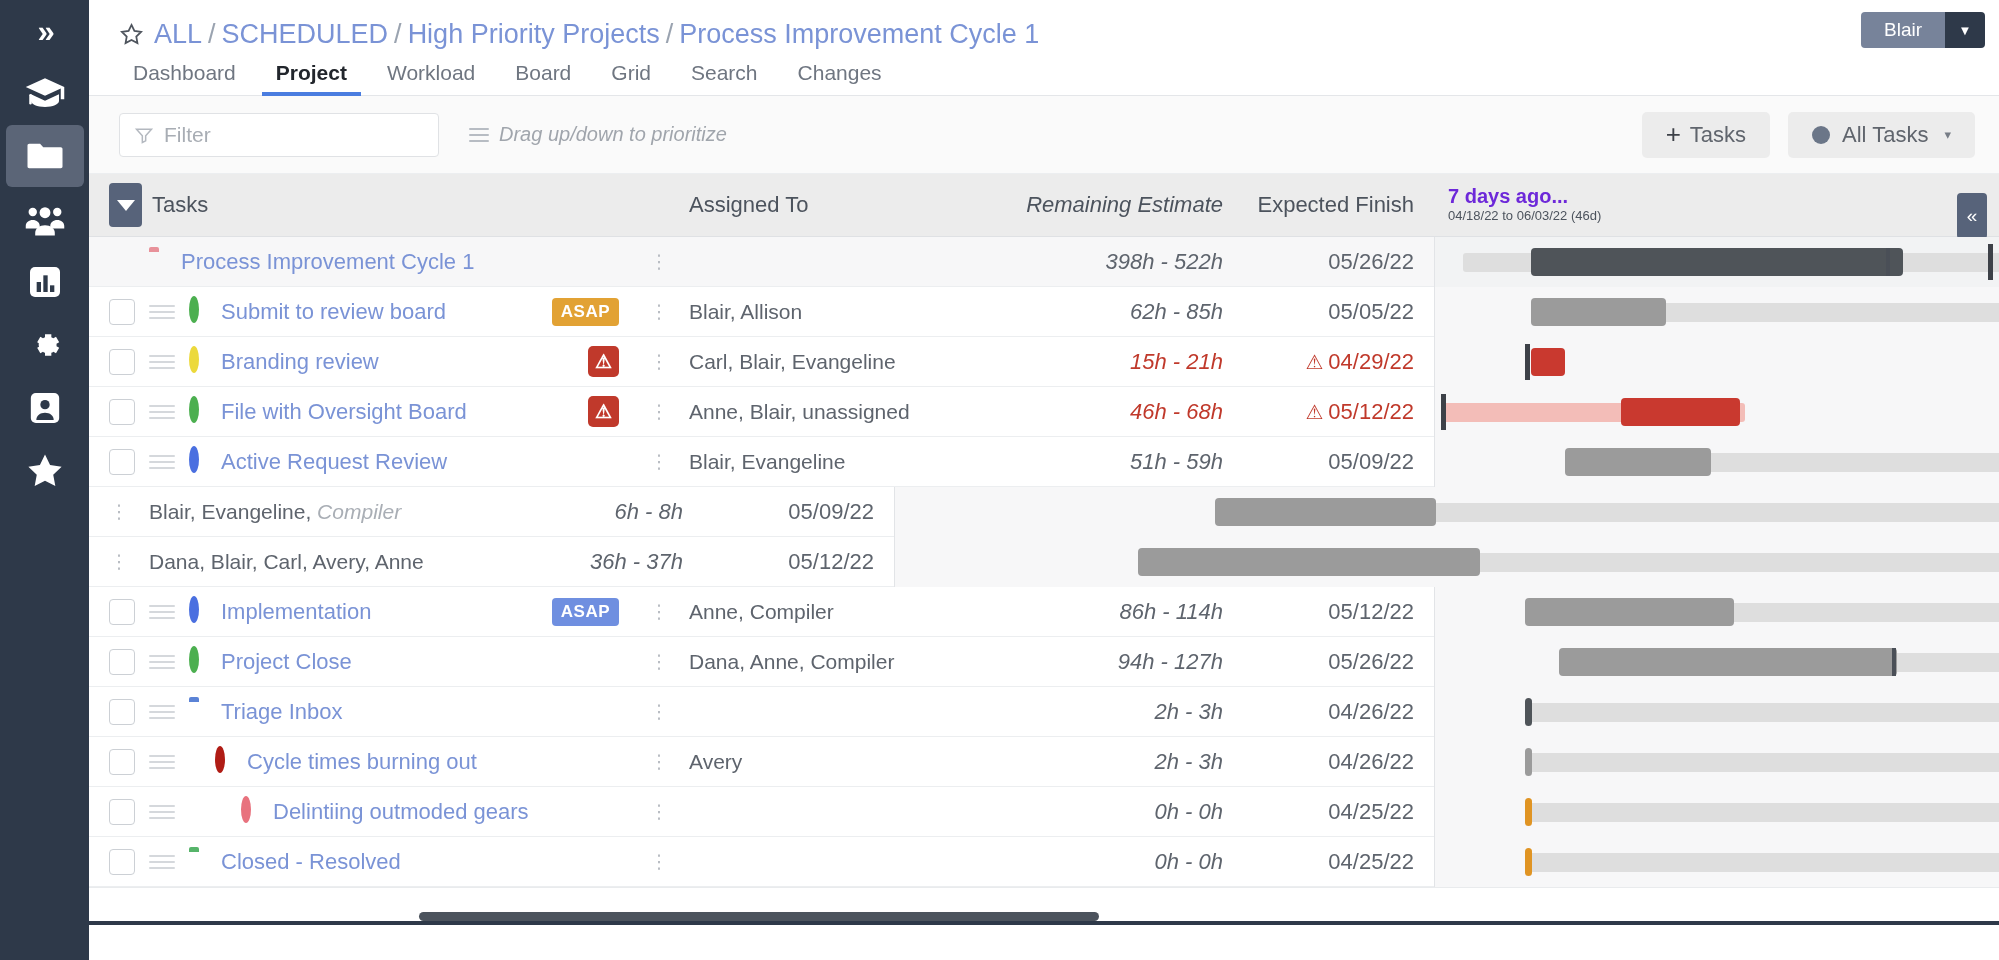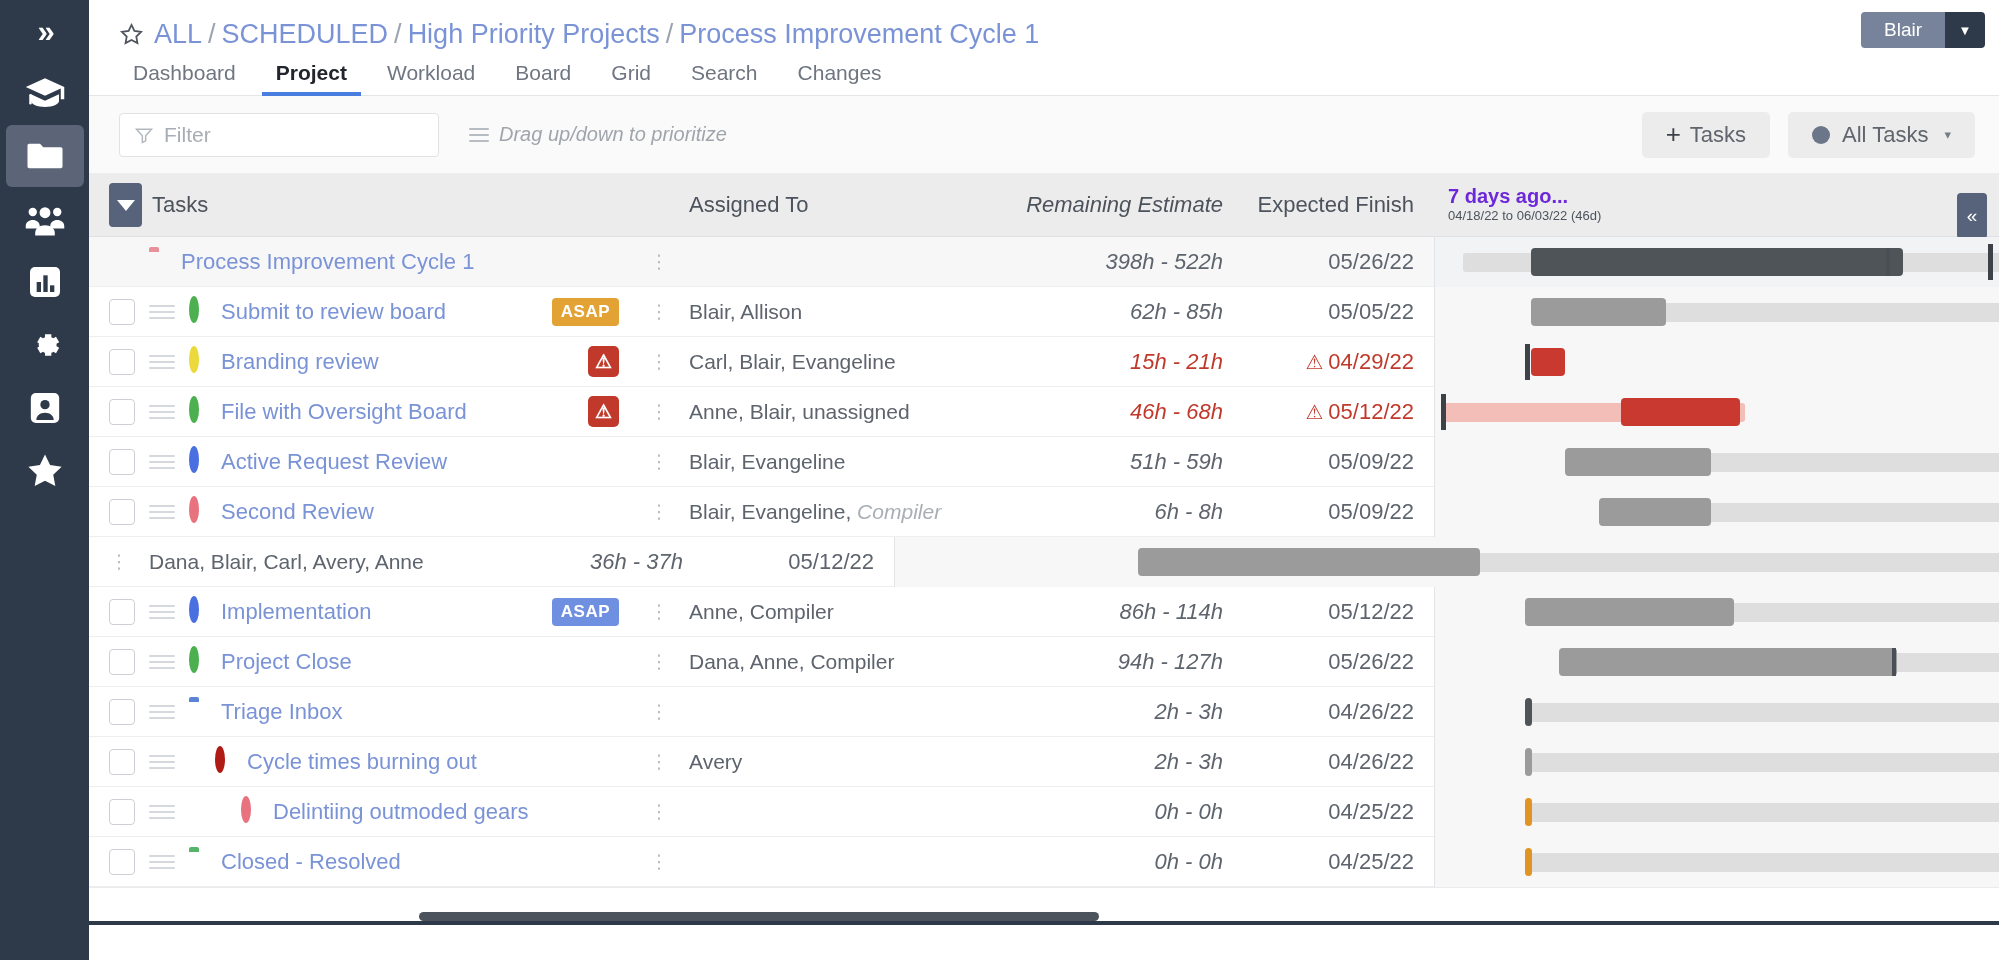--- a/index.html
+++ b/index.html
@@ -359,30 +359,20 @@
           </div>
           <div class="c-assign"><span class="assign">Blair, Evangeline</span></div>
           <div class="c-rem"><span class="rem">51h - 59h</span></div>
           <div class="c-fin"><span class="fin">05/09/22</span></div>
           <div class="c-gantt">
             <span class="track" style="left:23%;width:81%;background:#dedede"></span>
             <span class="bar" style="left:23%;width:26%;background:#9b9b9b"></span>
           </div>
         </div>
         <div class="row">
-          <div class="c-task">
-            <span class="cb"></span>
-            <span class="drag">
-              <i></i>
-              <i></i>
-              <i></i>
-            </span>
-            <span class="ico" style="margin-left: 14px;"><span class="ring" style="border-color:#e8727e"></span></span>
-            <span class="tname">Second Review</span>
-          </div>
           <div class="c-kebab">
             <span class="kebab">⋮</span>
           </div>
           <div class="c-assign"><span class="assign">Blair, Evangeline, <em>Compiler</em></span></div>
           <div class="c-rem"><span class="rem">6h - 8h</span></div>
           <div class="c-fin"><span class="fin">05/09/22</span></div>
           <div class="c-gantt">
             <span class="track" style="left:29%;width:75%;background:#dedede"></span>
             <span class="bar" style="left:29%;width:20%;background:#9b9b9b"></span>
           </div>

